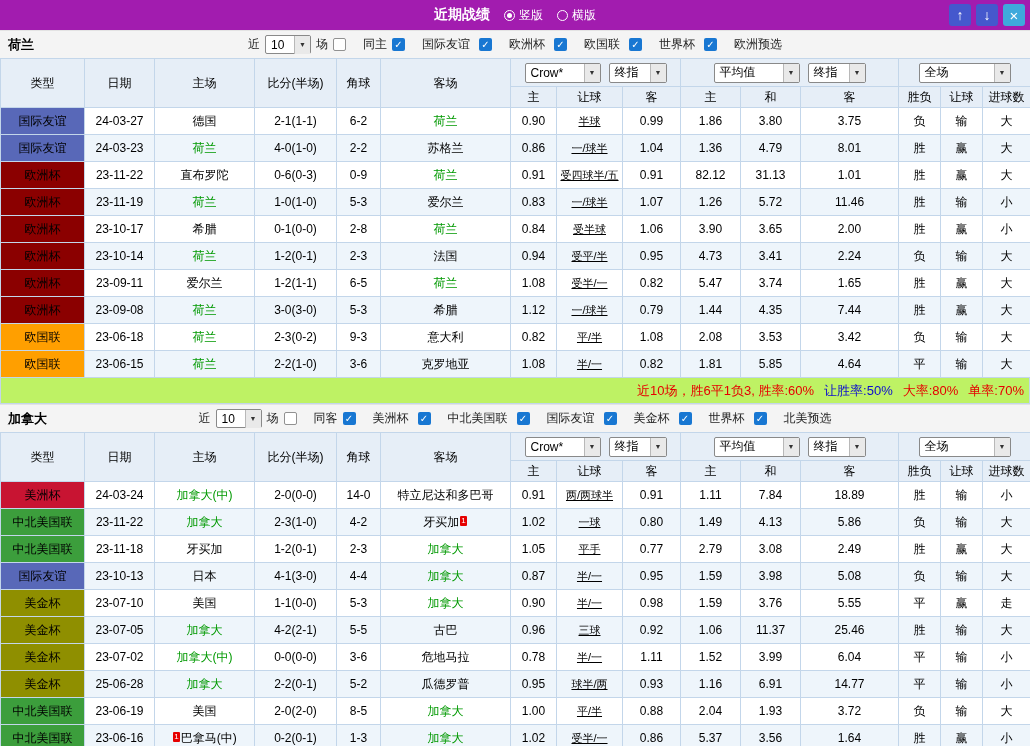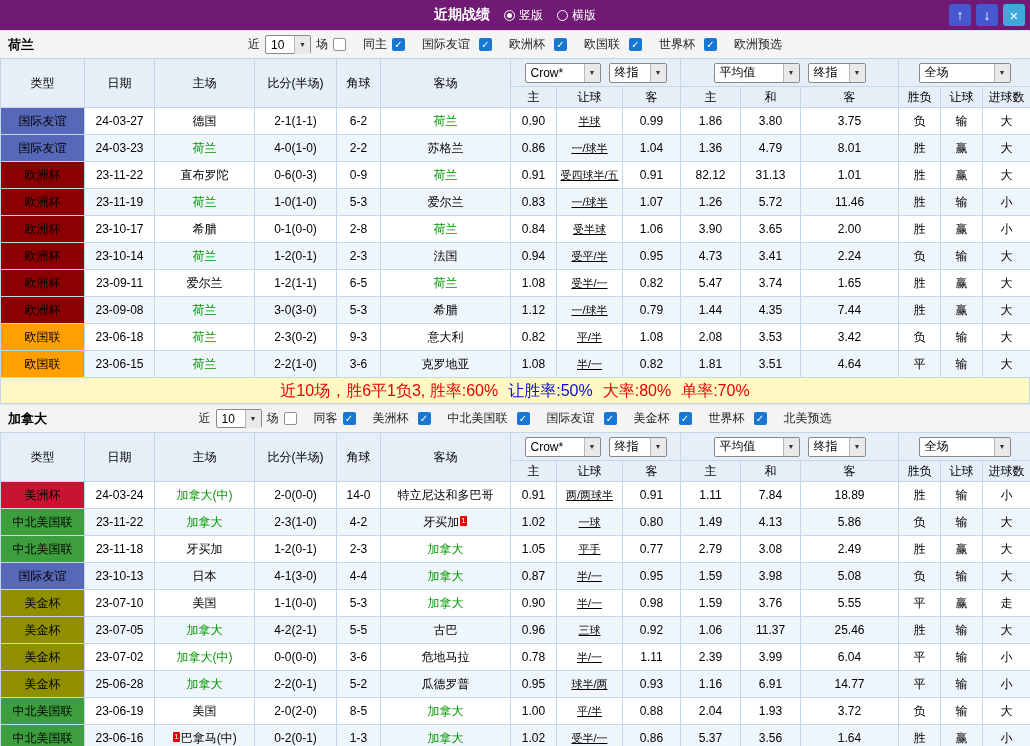--- a/index.html
+++ b/index.html
@@ -1,20 +1,20 @@
 <!DOCTYPE html>
 <html><head>
 <meta charset="utf-8">
 <style>
   html,body{margin:0;padding:0;background:#fff;}
   body{width:1030px;font-family:"Liberation Sans","DejaVu Sans",sans-serif;}
   .panel{width:1030px;}
 
   
-  .titlebar{height:30px;background:#701a75;position:relative;display:flex;align-items:center;justify-content:center;color:#fff;gap:14px;}
+  .titlebar{height:30px;background:#a21caf;position:relative;display:flex;align-items:center;justify-content:center;color:#fff;gap:14px;}
   .titlebar .ttl{font-weight:bold;font-size:14px;}
   .tradio{display:inline-flex;align-items:center;gap:4px;font-size:12px;cursor:pointer;}
   .radio{width:11px;height:11px;border:1px solid #fff;border-radius:50%;position:relative;box-sizing:border-box;display:inline-block;}
   .radio.on::after{content:"";position:absolute;left:2px;top:2px;right:2px;bottom:2px;background:#fff;border-radius:50%;}
   .win-btns{position:absolute;right:5px;top:4px;display:flex;gap:5px;}
   .win-btn{width:22px;height:22px;border-radius:3px;background:#4558cd;color:#fff;display:flex;align-items:center;justify-content:center;font-size:14px;cursor:pointer;}
   .win-btn.close{background:#3fa9dc;font-size:15px;}
 
   
   .secbar{height:27px;background:#f4f4f4;display:flex;align-items:center;position:relative;font-size:12px;color:#222;border-top:1px solid #e3e3e3;}
@@ -46,21 +46,21 @@
   .grid tbody tr:nth-child(odd) td{background:#fff;}
   .grid tbody tr:nth-child(even) td{background:#eef5fb;}
   td.badge{color:#fff;}
   .c-r{color:#e60000;}
   .c-b{color:#0b0bd0;}
   .c-g{color:#0a9b3c;}
   .focal{color:#009900;}
   .score{color:#e60000;}
   .hc{font-size:11px;text-decoration:underline;}
   .card{display:inline-block;background:#e60000;color:#fff;font-size:8px;line-height:10px;padding:0 1px;border-radius:1px;position:relative;top:2px;margin:0 1px;}
-  .summary{height:25px;line-height:25px;text-align:center;font-size:16px;background:#fef9c3;border-left:1px solid #c3d6ea;border-right:1px solid #c3d6ea;border-bottom:1px solid #c3d6ea;}
+  .summary{height:25px;line-height:25px;text-align:right;font-size:13px;background:#bef264;border-left:1px solid #c3d6ea;border-right:1px solid #c3d6ea;border-bottom:1px solid #c3d6ea;}
   .summary span{margin:0 5px;}
 </style>
 </head>
 <body>
 
 <div class="panel">
 
   <div class="titlebar">
     <span class="ttl">近期战绩</span>
     <label class="tradio">
@@ -344,21 +344,21 @@
           <td class="badge" style="background: rgb(255, 159, 0);">欧国联</td>
           <td>23-06-15</td>
           <td><span class="focal">荷兰</span></td>
           <td class="score">2-2(1-0)</td>
           <td>3-6</td>
           <td><span>克罗地亚</span></td>
           <td>1.08</td>
           <td class="hc">半/一</td>
           <td>0.82</td>
           <td>1.81</td>
-          <td>3.51</td>
+          <td>5.85</td>
           <td>4.64</td>
           <td class="c-g">平</td>
           <td class="c-b">输</td>
           <td class="c-r">大</td>
         </tr>
       </tbody>
   </table>
   <div class="summary"><span class="c-r">近10场，胜6平1负3, 胜率:60%</span><span class="c-b">让胜率:50%</span><span class="c-r">大率:80%</span><span class="c-r">单率:70%</span></div>
 
   <div class="secbar">
@@ -579,21 +579,21 @@
         <tr>
           <td class="badge" style="background: rgb(143, 143, 0);">美金杯</td>
           <td>23-07-02</td>
           <td><span class="focal">加拿大(中)</span></td>
           <td class="score">0-0(0-0)</td>
           <td>3-6</td>
           <td><span>危地马拉</span></td>
           <td>0.78</td>
           <td class="hc">半/一</td>
           <td>1.11</td>
-          <td>2.39</td>
+          <td>1.52</td>
           <td>3.99</td>
           <td>6.04</td>
           <td class="c-g">平</td>
           <td class="c-b">输</td>
           <td class="c-b">小</td>
         </tr>
         <tr>
           <td class="badge" style="background: rgb(143, 143, 0);">美金杯</td>
           <td>25-06-28</td>
           <td><span class="focal">加拿大</span></td>

